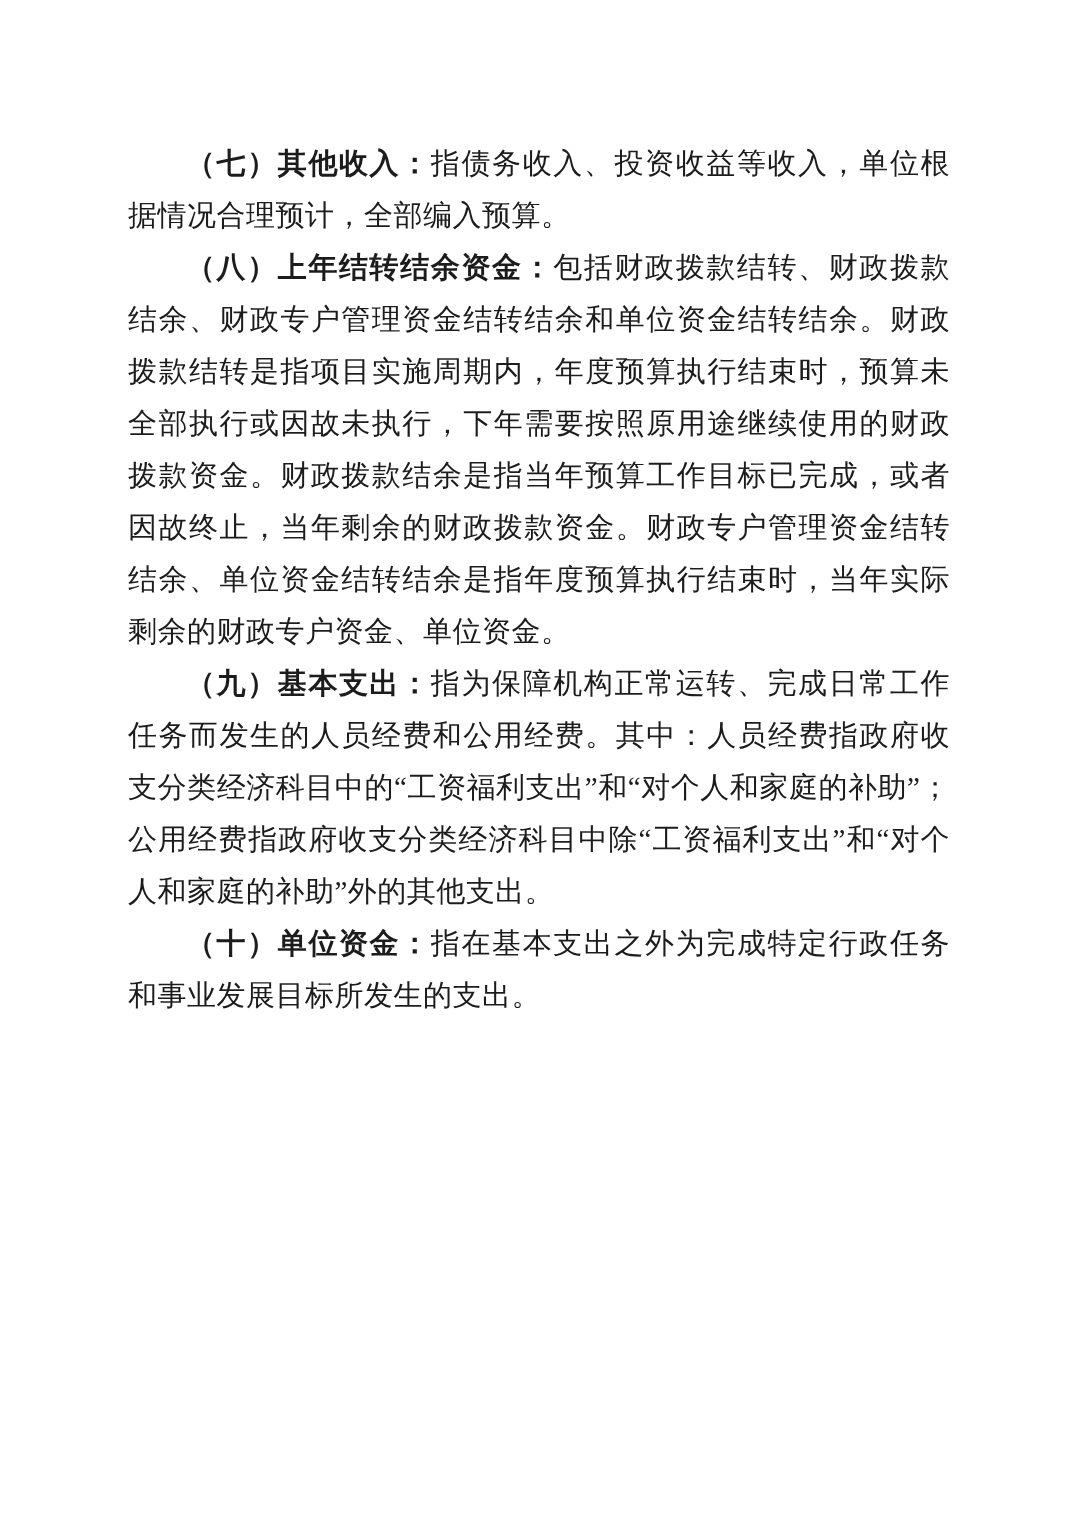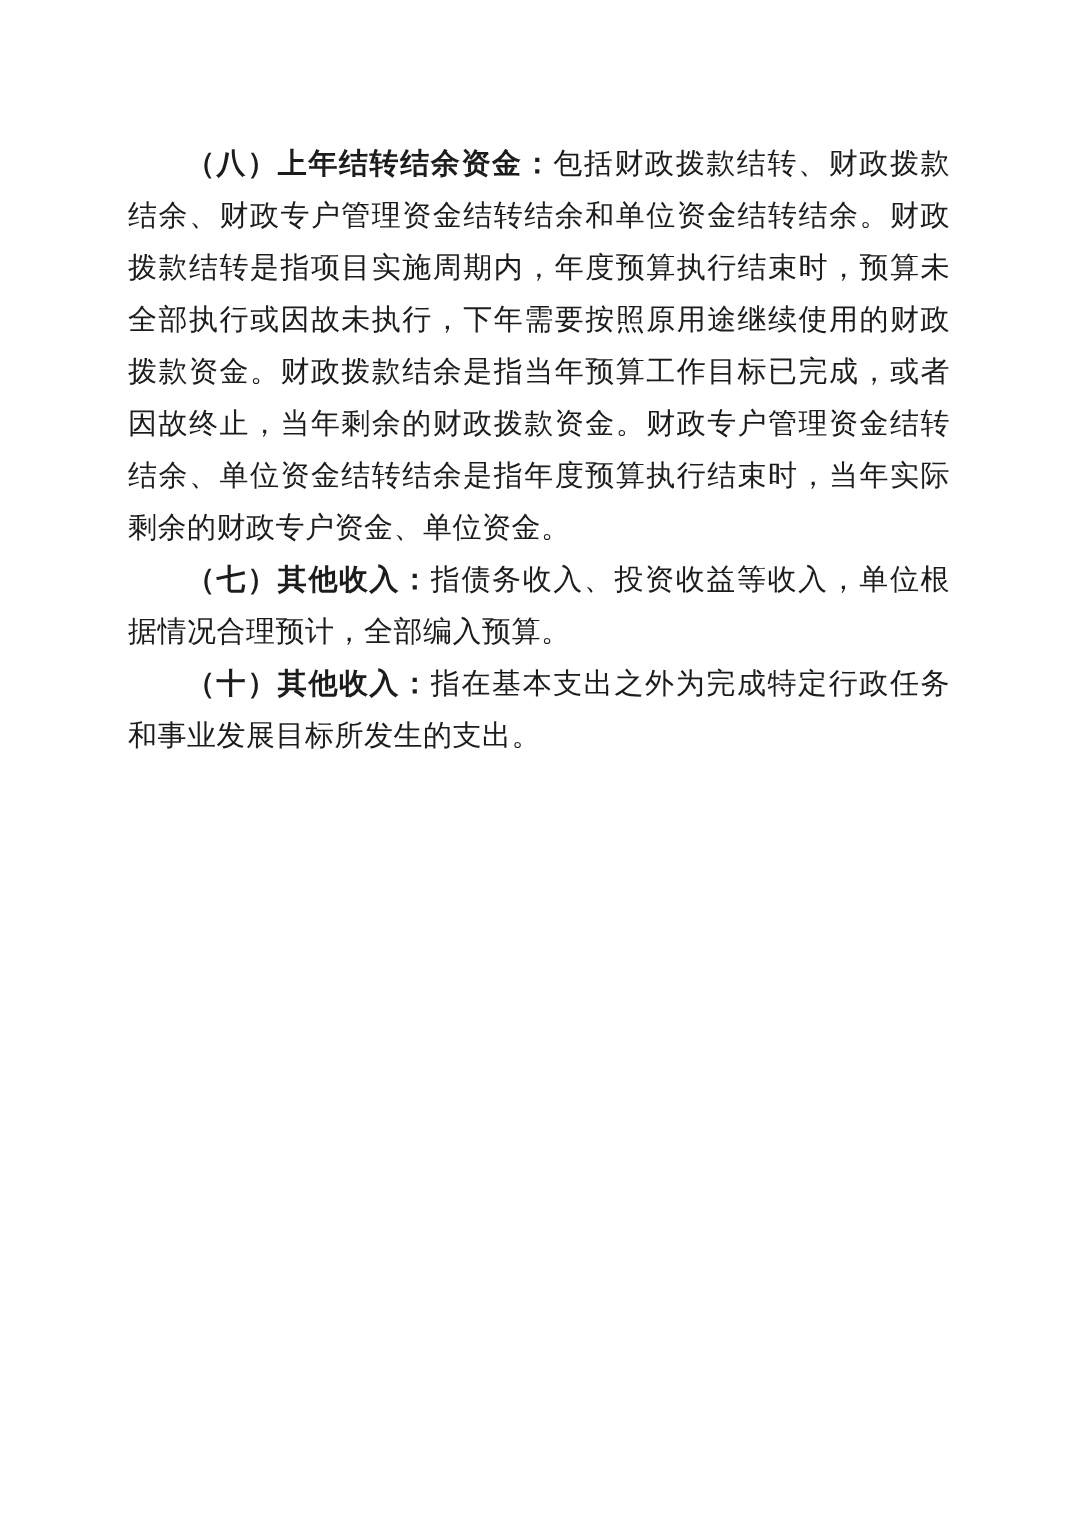--- a/index.html
+++ b/index.html
@@ -35,27 +35,30 @@
     font-weight: bold;
   }
 </style>
 </head>
 <body>
 
 <div class="page">
   <div class="content">
 
     <p class="para">
+      <span class="lead">（七）其他收入：</span><span>指债务收入、投资收益等收入，单位根据情况合理预计，全部编入预算。</span>
+    </p>
+
+    <p class="para">
       <span class="lead">（八）上年结转结余资金：</span><span>包括财政拨款结转、财政拨款结余、财政专户管理资金结转结余和单位资金结转结余。财政拨款结转是指项目实施周期内，年度预算执行结束时，预算未全部执行或因故未执行，下年需要按照原用途继续使用的财政拨款资金。财政拨款结余是指当年预算工作目标已完成，或者因故终止，当年剩余的财政拨款资金。财政专户管理资金结转结余、单位资金结转结余是指年度预算执行结束时，当年实际剩余的财政专户资金、单位资金。</span>
     </p>
 
     <p class="para">
-      <span class="lead">（七）其他收入：</span><span>指债务收入、投资收益等收入，单位根据情况合理预计，全部编入预算。</span>
+      <span class="lead">（九）基本支出：</span><span>指为保障机构正常运转、完成日常工作任务而发生的人员经费和公用经费。其中：人员经费指政府收支分类经济科目中的“工资福利支出”和“对个人和家庭的补助”；公用经费指政府收支分类经济科目中除“工资福利支出”和“对个人和家庭的补助”外的其他支出。</span>
     </p>
 
-
     <p class="para">
-      <span class="lead">（十）其他收入：</span><span>指在基本支出之外为完成特定行政任务和事业发展目标所发生的支出。</span>
+      <span class="lead">（十）单位资金：</span><span>指在基本支出之外为完成特定行政任务和事业发展目标所发生的支出。</span>
     </p>
 
 
   </div>
 </div>
 
 </body></html>

